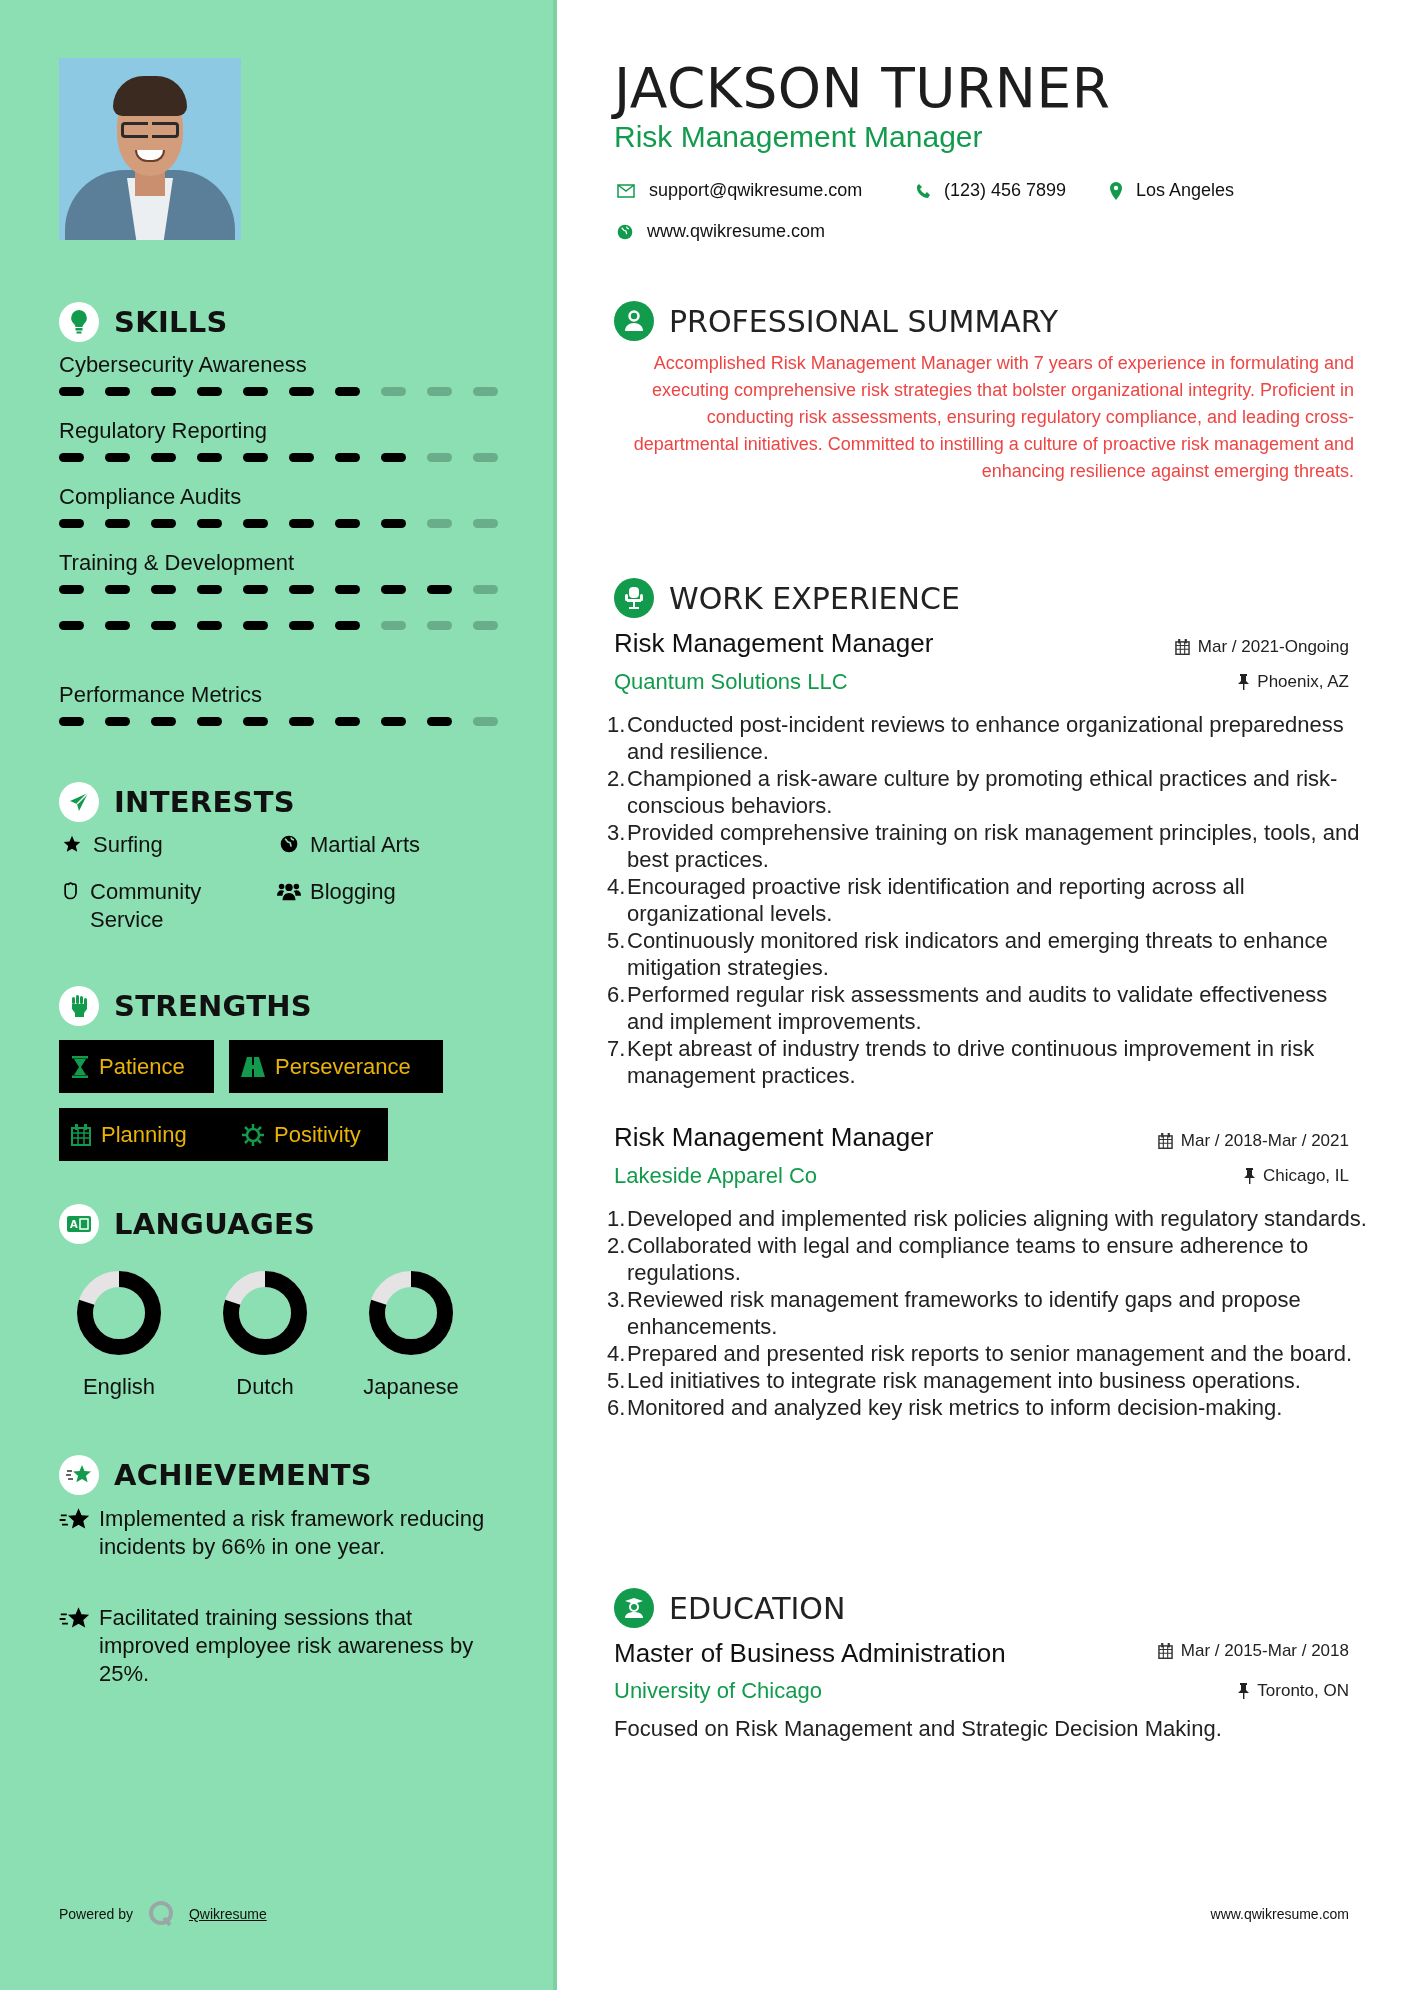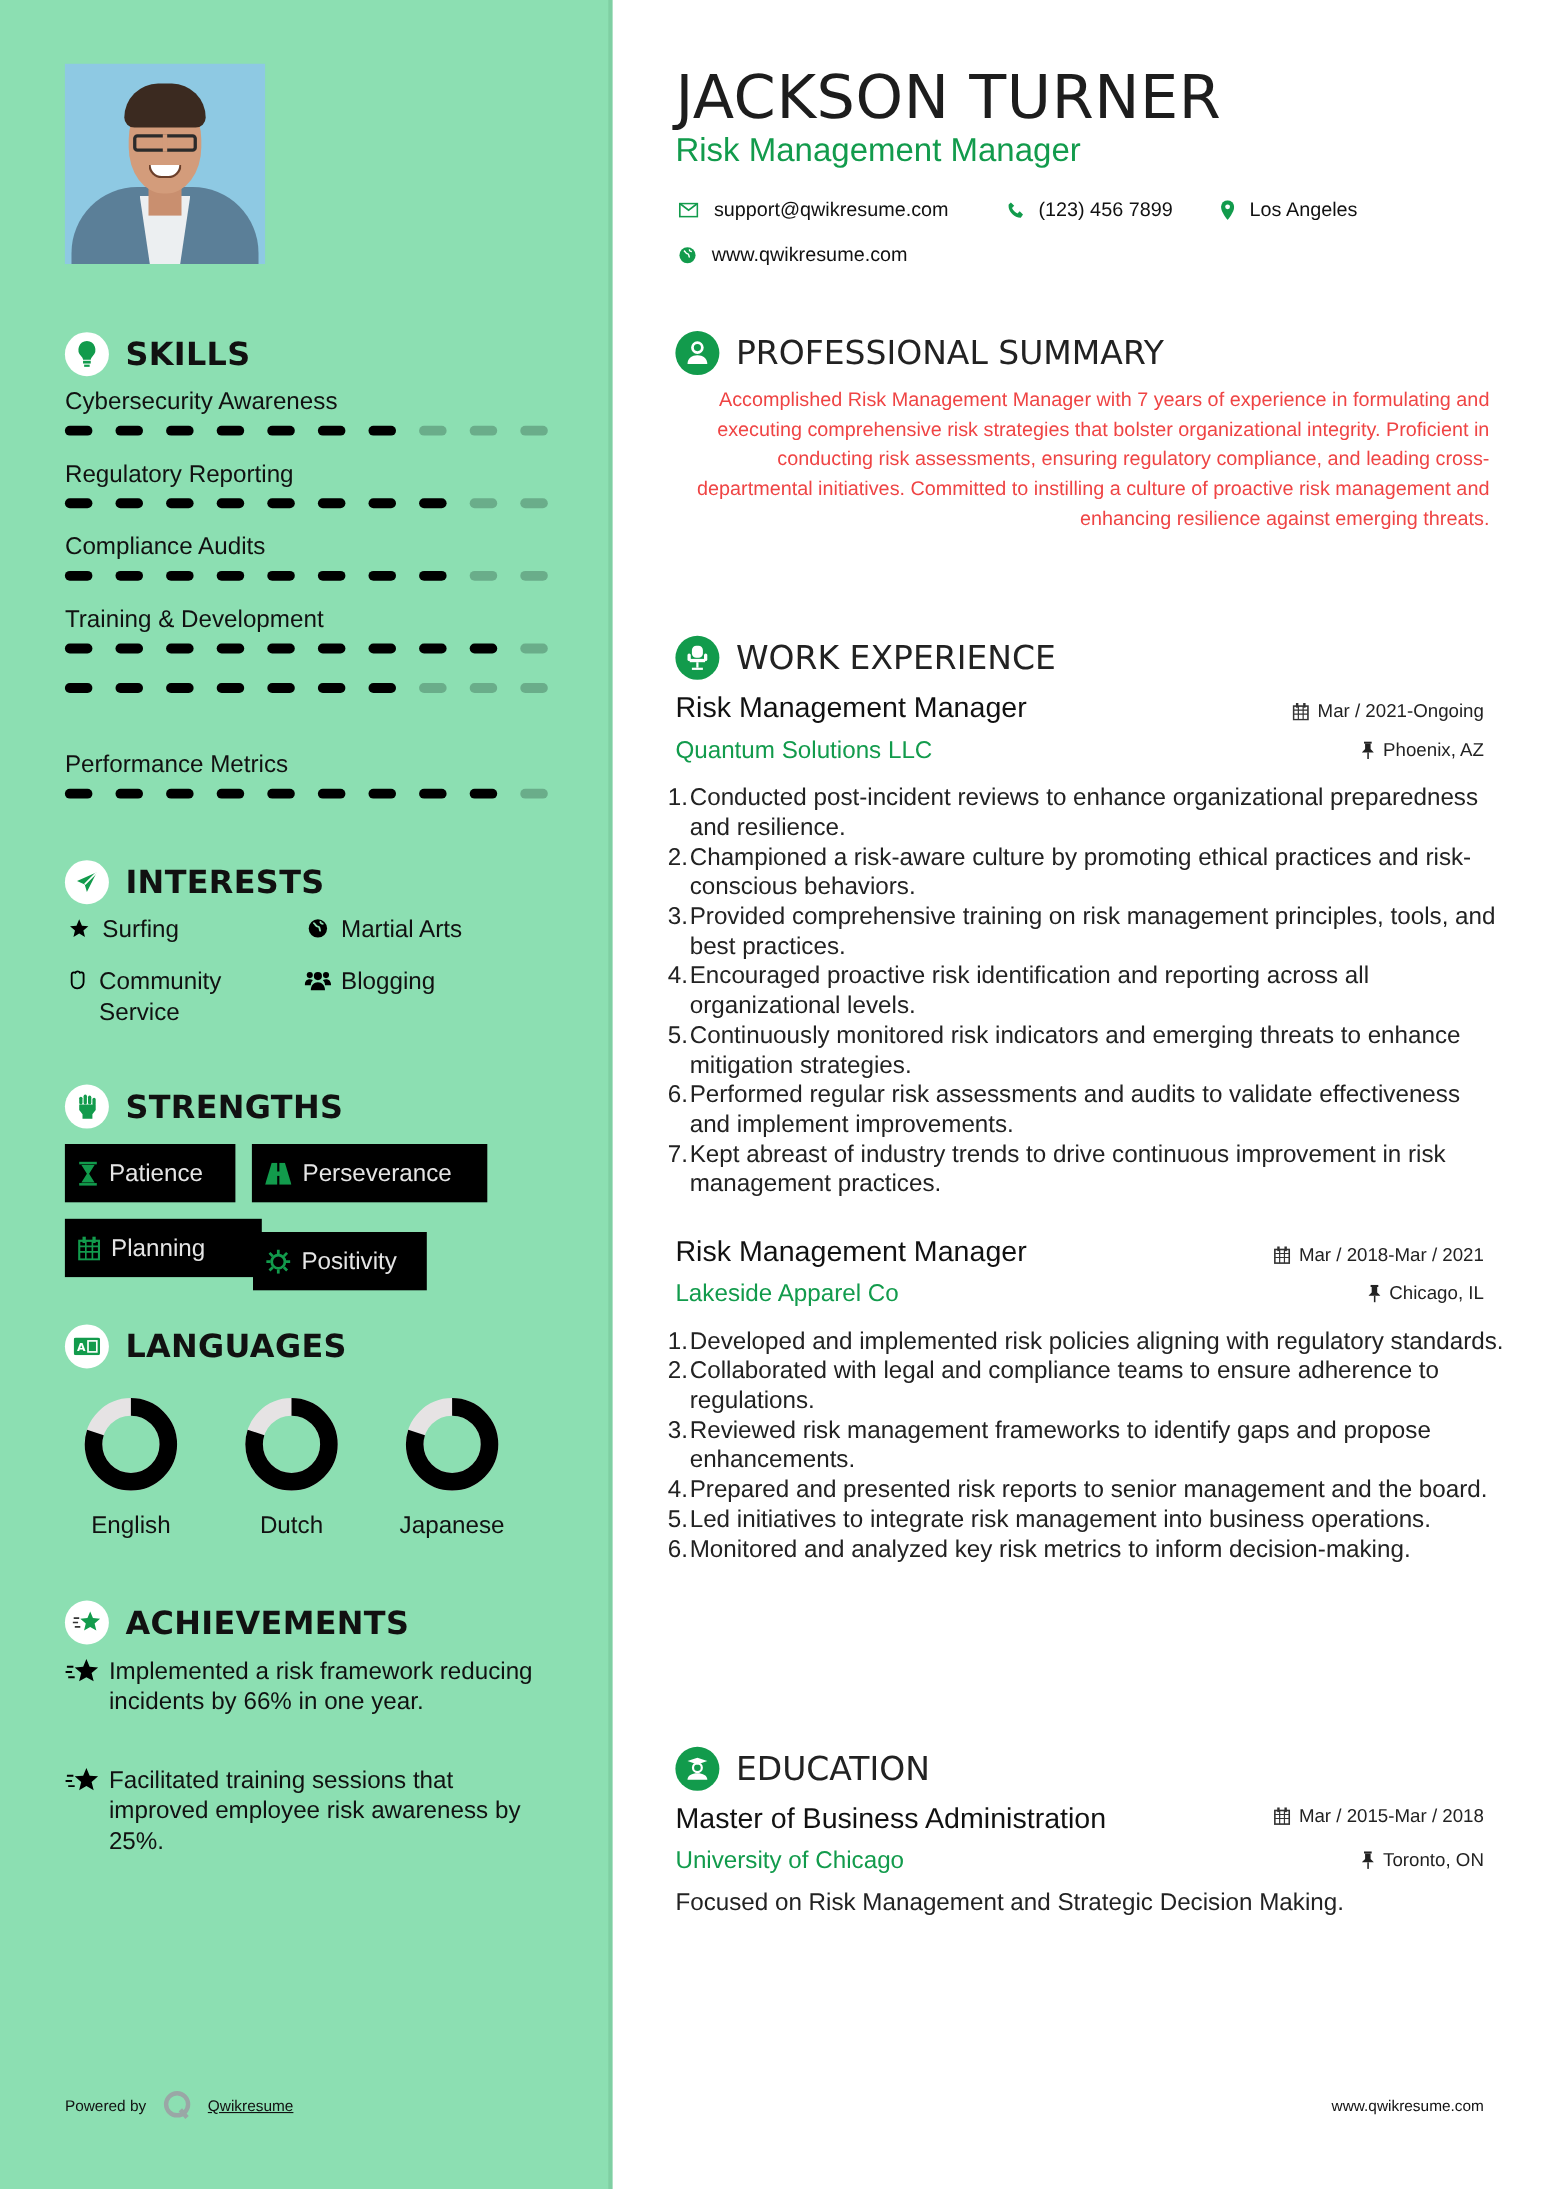--- a/index.html
+++ b/index.html
@@ -34,21 +34,21 @@
   .skill-name { font-size: 22px; color: #111; height: 30px; }
   .dots { display: flex; gap: 21px; margin-top: 5px; }
   .dot { width: 25px; height: 9px; border-radius: 5px; background: #000; }
   .dot.off { background: #6aad8a; }
 
   
   .interest { position: absolute; display: flex; font-size: 22px; color: #111; line-height: 28px; }
   .interest .ic { width: 26px; margin-right: 8px; display: flex; justify-content: center; padding-top: 3px; }
 
   
-  .tag { position: absolute; background: #000; height: 53px; display: flex; align-items: center; padding: 0 12px; color: #e5e5e5; font-size: 22px; }
+  .tag { position: absolute; background: #000; height: 53px; display: flex; align-items: center; padding: 0 12px; color: #eab308; font-size: 22px; }
   .tag .ic { margin-right: 10px; display: flex; }
 
   
   .lang { position: absolute; width: 130px; text-align: center; }
   .lang svg { display: block; margin: 0 auto; }
   .lang-name { font-size: 22px; color: #111; margin-top: 18px; }
 
   
   .ach { position: absolute; left: 59px; width: 430px; display: flex; }
   .ach .ic { width: 40px; flex: none; padding-top: 2px; }
@@ -280,21 +280,21 @@
     <span class="ic">
         <svg width="20" height="22" viewBox="0 0 20 22">
           <rect x="1" y="4" width="18" height="17" fill="none" stroke="#129b4c" stroke-width="2"></rect>
           <path d="M1 9h18M1 14h18M7 4v17M13 4v17" stroke="#129b4c" stroke-width="1.5"></path>
           <rect x="4" y="0" width="3" height="6" fill="#129b4c"></rect>
           <rect x="13" y="0" width="3" height="6" fill="#129b4c"></rect>
         </svg>
       </span>
     <span>Planning</span>
   </div>
-  <div class="tag" style="left:230px; top:1108px; width:158px;margin-top:12px;">
+  <div class="tag" style="left:230px; top:1108px; width:158px;">
     <span class="ic">
         <svg width="22" height="22" viewBox="0 0 22 22">
           <circle cx="11" cy="11" r="6" fill="none" stroke="#129b4c" stroke-width="2.5"></circle>
           <g stroke="#129b4c" stroke-width="2.5">
             <path d="M11 0v4M11 18v4M0 11h4M18 11h4M3 3l3 3M16 16l3 3M3 19l3-3M16 6l3-3"></path>
           </g>
         </svg>
       </span>
     <span>Positivity</span>
   </div>

